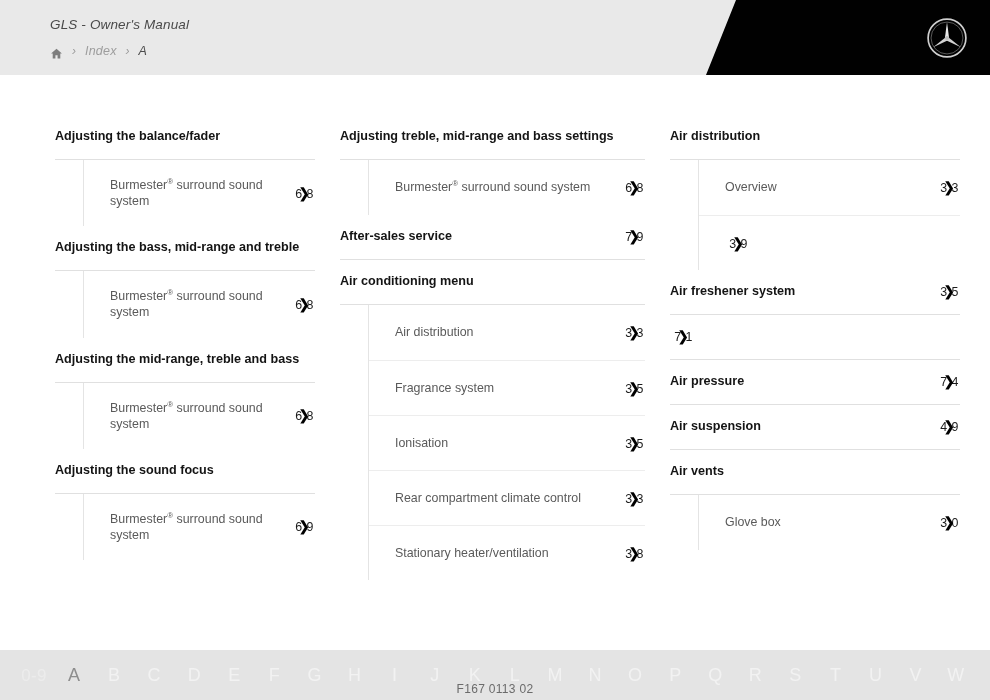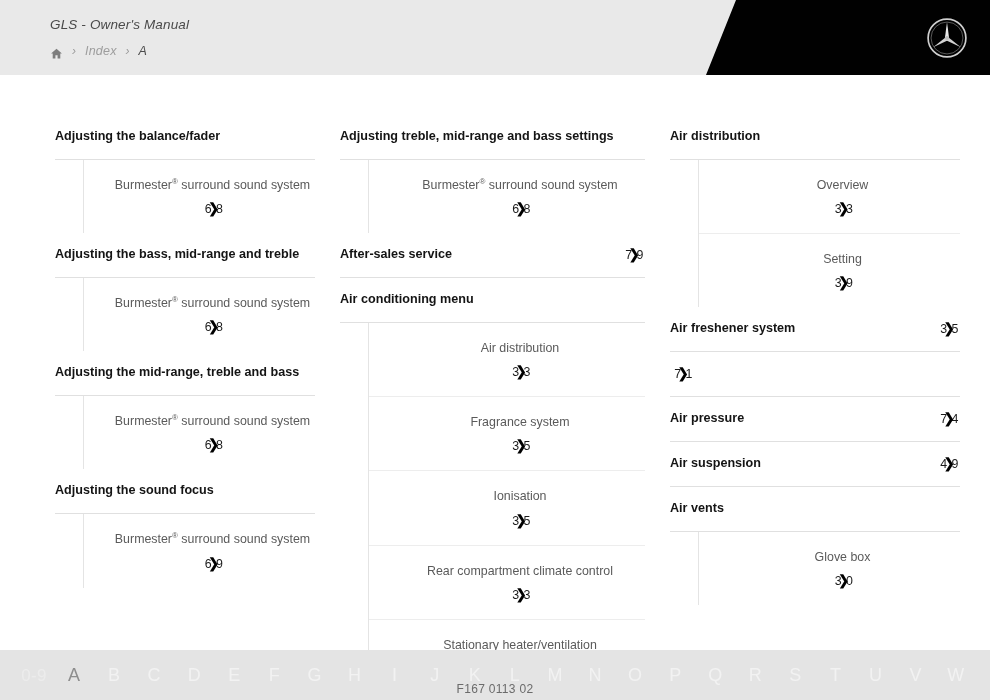--- a/index.html
+++ b/index.html
@@ -153,21 +153,20 @@
     display: flex;
     align-items: center;
     justify-content: flex-start;
     font-size: 12.4px;
     color: #5a5a5a;
     font-weight: normal;
     padding: 17px 0 17px 27px;
     min-height: 55px;
     gap: 8px;
     border-top: 1px solid #ededed;
-    flex-direction: column;
   }
 
   .subgroup > .subentry:first-child { border-top: none; }
 
   .subentry-label { flex: 1 1 auto; line-height: 1.3; }
 
   
   .rule {
     border-top: 1px solid #e0e0e0;
     height: 0;
@@ -366,21 +365,20 @@
     <div class="column">
       <div class="entry">
         <span class="entry-label">Air distribution</span>
       </div>
       <div class="subgroup">
         <div class="subentry">
           <span class="subentry-label">Overview</span>
           <span class="pageref"><span>3</span><span class="chev">❯</span><span>3</span></span>
         </div>
         <div class="subentry">
-          <span class="subentry-label">Setting</span>
           <span class="pageref"><span>3</span><span class="chev">❯</span><span>9</span></span>
         </div>
       </div>
       <div class="entry">
         <span class="entry-label">Air freshener system</span>
         <span class="pageref"><span>3</span><span class="chev">❯</span><span>5</span></span>
       </div>
       <div class="rule"></div>
       <div class="entry">
         <span class="pageref"><span>7</span><span class="chev">❯</span><span>1</span></span>

